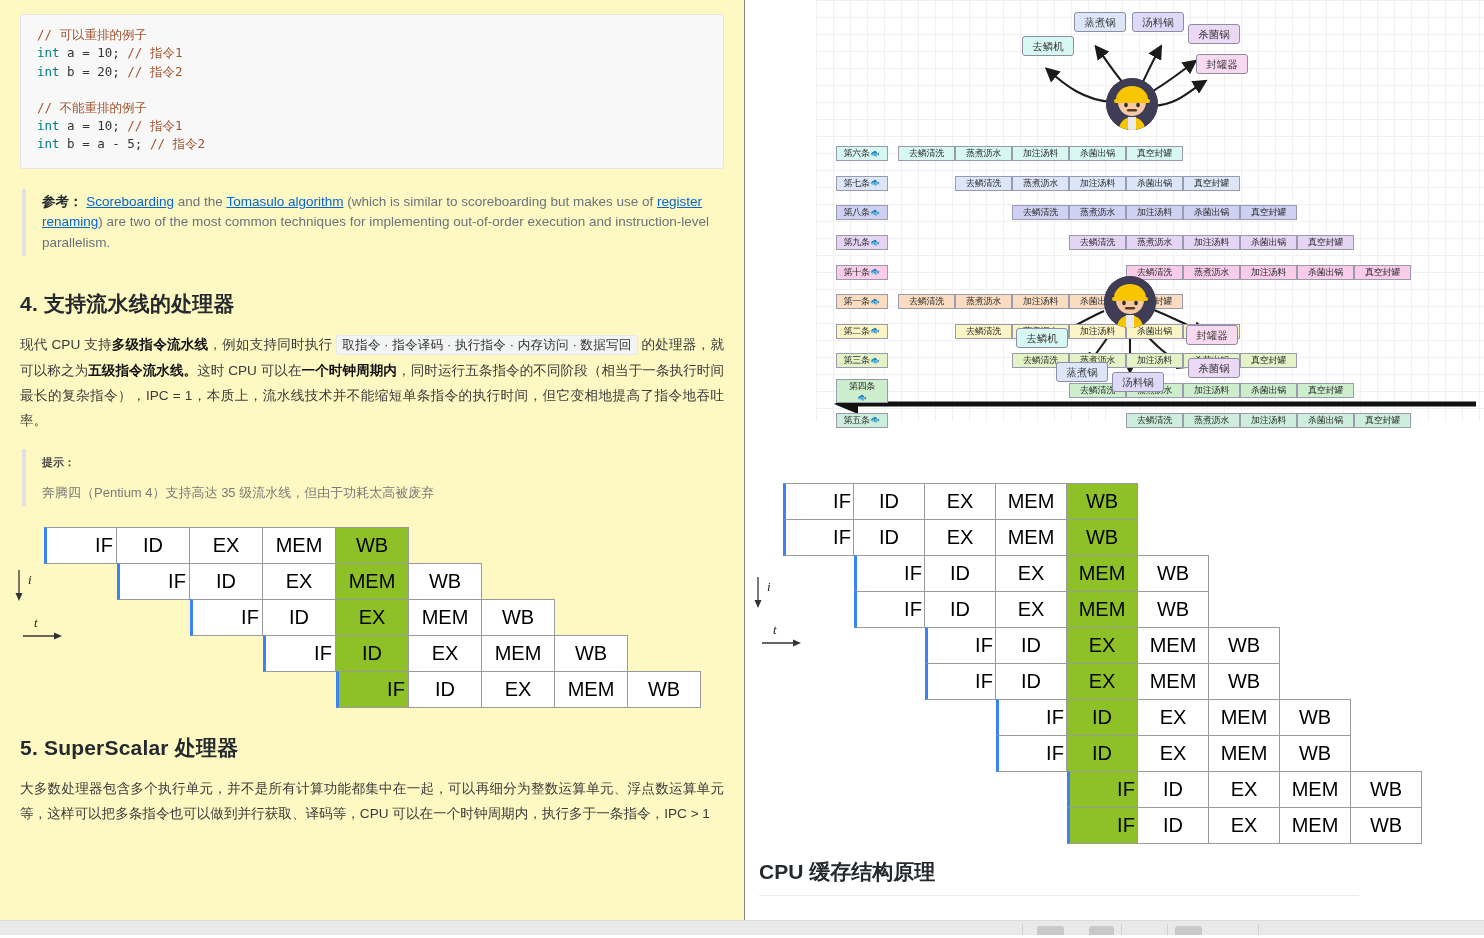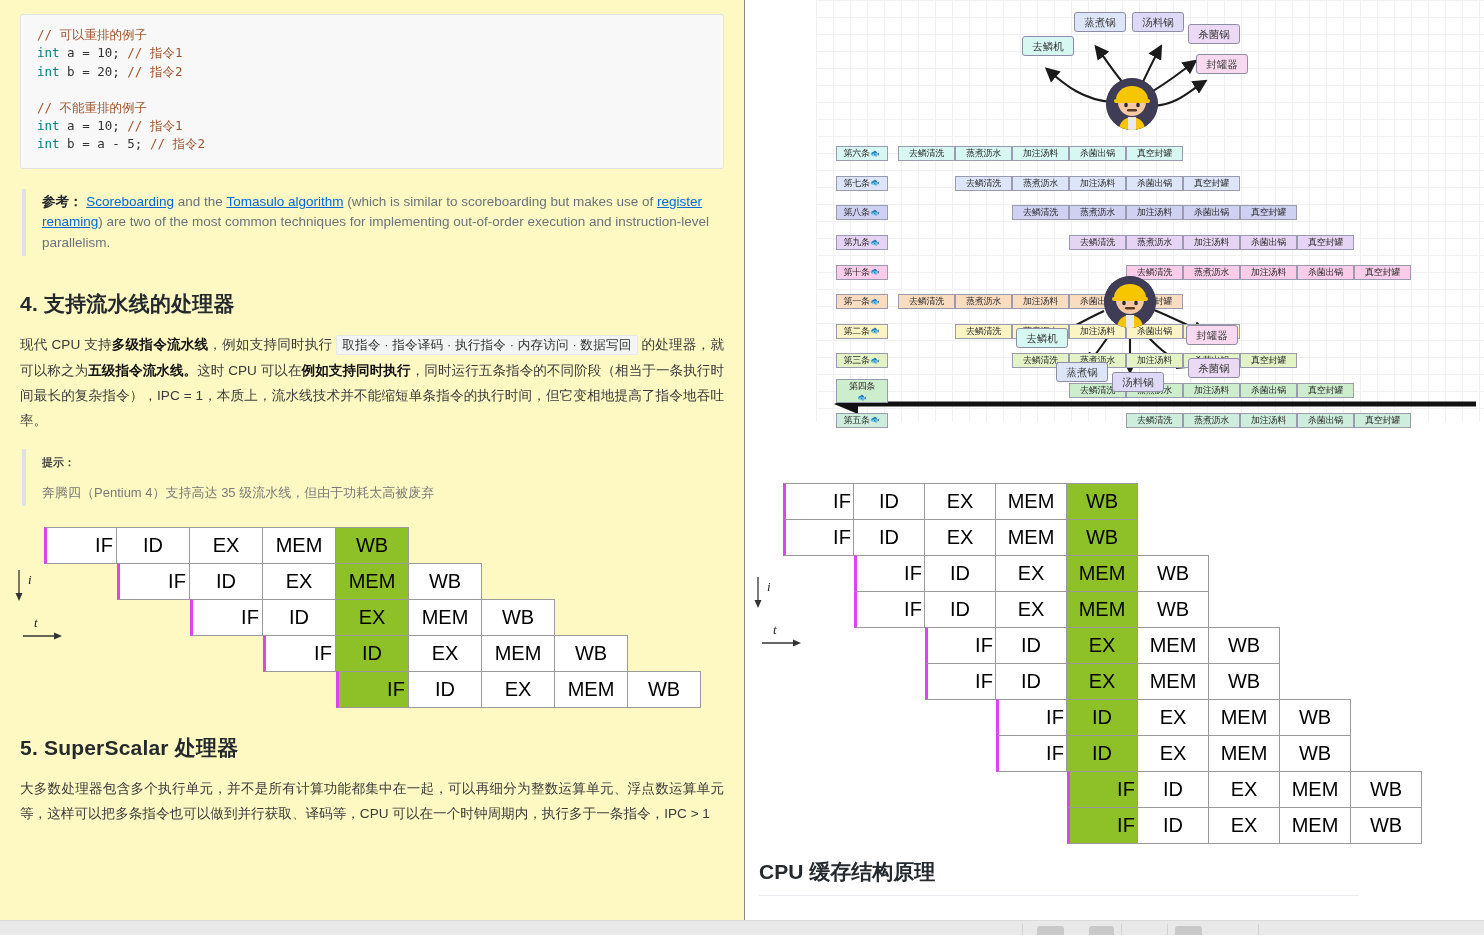--- a/index.html
+++ b/index.html
@@ -77,21 +77,21 @@
   }
   .pipe-row { display:flex; }
   .cell {
     border:1px solid #9a9a9a;
     border-left-width:0;
     display:flex; align-items:center; justify-content:center;
     font-family:"Liberation Sans","DejaVu Sans",sans-serif;
     background:#fff;
     color:#000;
   }
-  .cell.first { border-left:3px solid #d946ef;padding-left:45px; }
+  .cell.first { border-left:3px solid #3b82f6;padding-left:45px; }
   .cell.hl { background:#8ec127; }
   .cell.spacer { border:0; background:transparent; }
 
   
   #pipe-left .cell { width:73px; height:37px; font-size:20px; }
   #pipe-left .cell.spacer { width:73px; }
   #pipe-left .pipe-row { margin-top:-1px; }
   #pipe-left { margin-left:24px; }
 
   
@@ -171,21 +171,21 @@
         <div class="ln"><span class="kw">int</span><span class="pl"> a = 10; </span><span class="cm">// 指令1</span></div>
         <div class="ln"><span class="kw">int</span><span class="pl"> b = a - 5; </span><span class="cm">// 指令2</span></div>
       </div>
 
       <div class="quote">
         <b>参考：</b>
         <a href="#">Scoreboarding</a><span> and the </span><a href="#">Tomasulo algorithm</a><span> (which is similar to scoreboarding but makes use of </span><a href="#">register renaming</a><span>) are two of the most common techniques for implementing out-of-order execution and instruction-level parallelism.</span>
       </div>
 
       <h2 class="sec">4. 支持流水线的处理器</h2>
-      <p class="para"><span>现代 CPU 支持</span><b>多级指令流水线</b><span>，例如支持同时执行 </span><code class="inline">取指令 · 指令译码 · 执行指令 · 内存访问 · 数据写回</code><span> 的处理器，就可以称之为</span><b>五级指令流水线。</b><span>这时 CPU 可以在</span><b>例如支持同时执行</b><span>，同时运行五条指令的不同阶段（相当于一条执行时间最长的复杂指令），IPC = 1，本质上，流水线技术并不能缩短单条指令的执行时间，但它变相地提高了指令地吞吐率。</span></p>
+      <p class="para"><span>现代 CPU 支持</span><b>多级指令流水线</b><span>，例如支持同时执行 </span><code class="inline">取指令 · 指令译码 · 执行指令 · 内存访问 · 数据写回</code><span> 的处理器，就可以称之为</span><b>五级指令流水线。</b><span>这时 CPU 可以在</span><b>一个时钟周期内</b><span>，同时运行五条指令的不同阶段（相当于一条执行时间最长的复杂指令），IPC = 1，本质上，流水线技术并不能缩短单条指令的执行时间，但它变相地提高了指令地吞吐率。</span></p>
 
       <div class="quote tip">
         <div class="tip-head">提示：</div>
         <div class="tip-body">奔腾四（Pentium 4）支持高达 35 级流水线，但由于功耗太高被废弃</div>
       </div>
 
       <div class="pipe-wrap">
         <div class="pipe-axis-i" style="left:0px;top:45px;">
           <svg width="16" height="34" style="position:absolute;left:-6px;top:-4px;">
             <line x1="5" y1="2" x2="5" y2="28" stroke="#333" stroke-width="1.3"></line>

